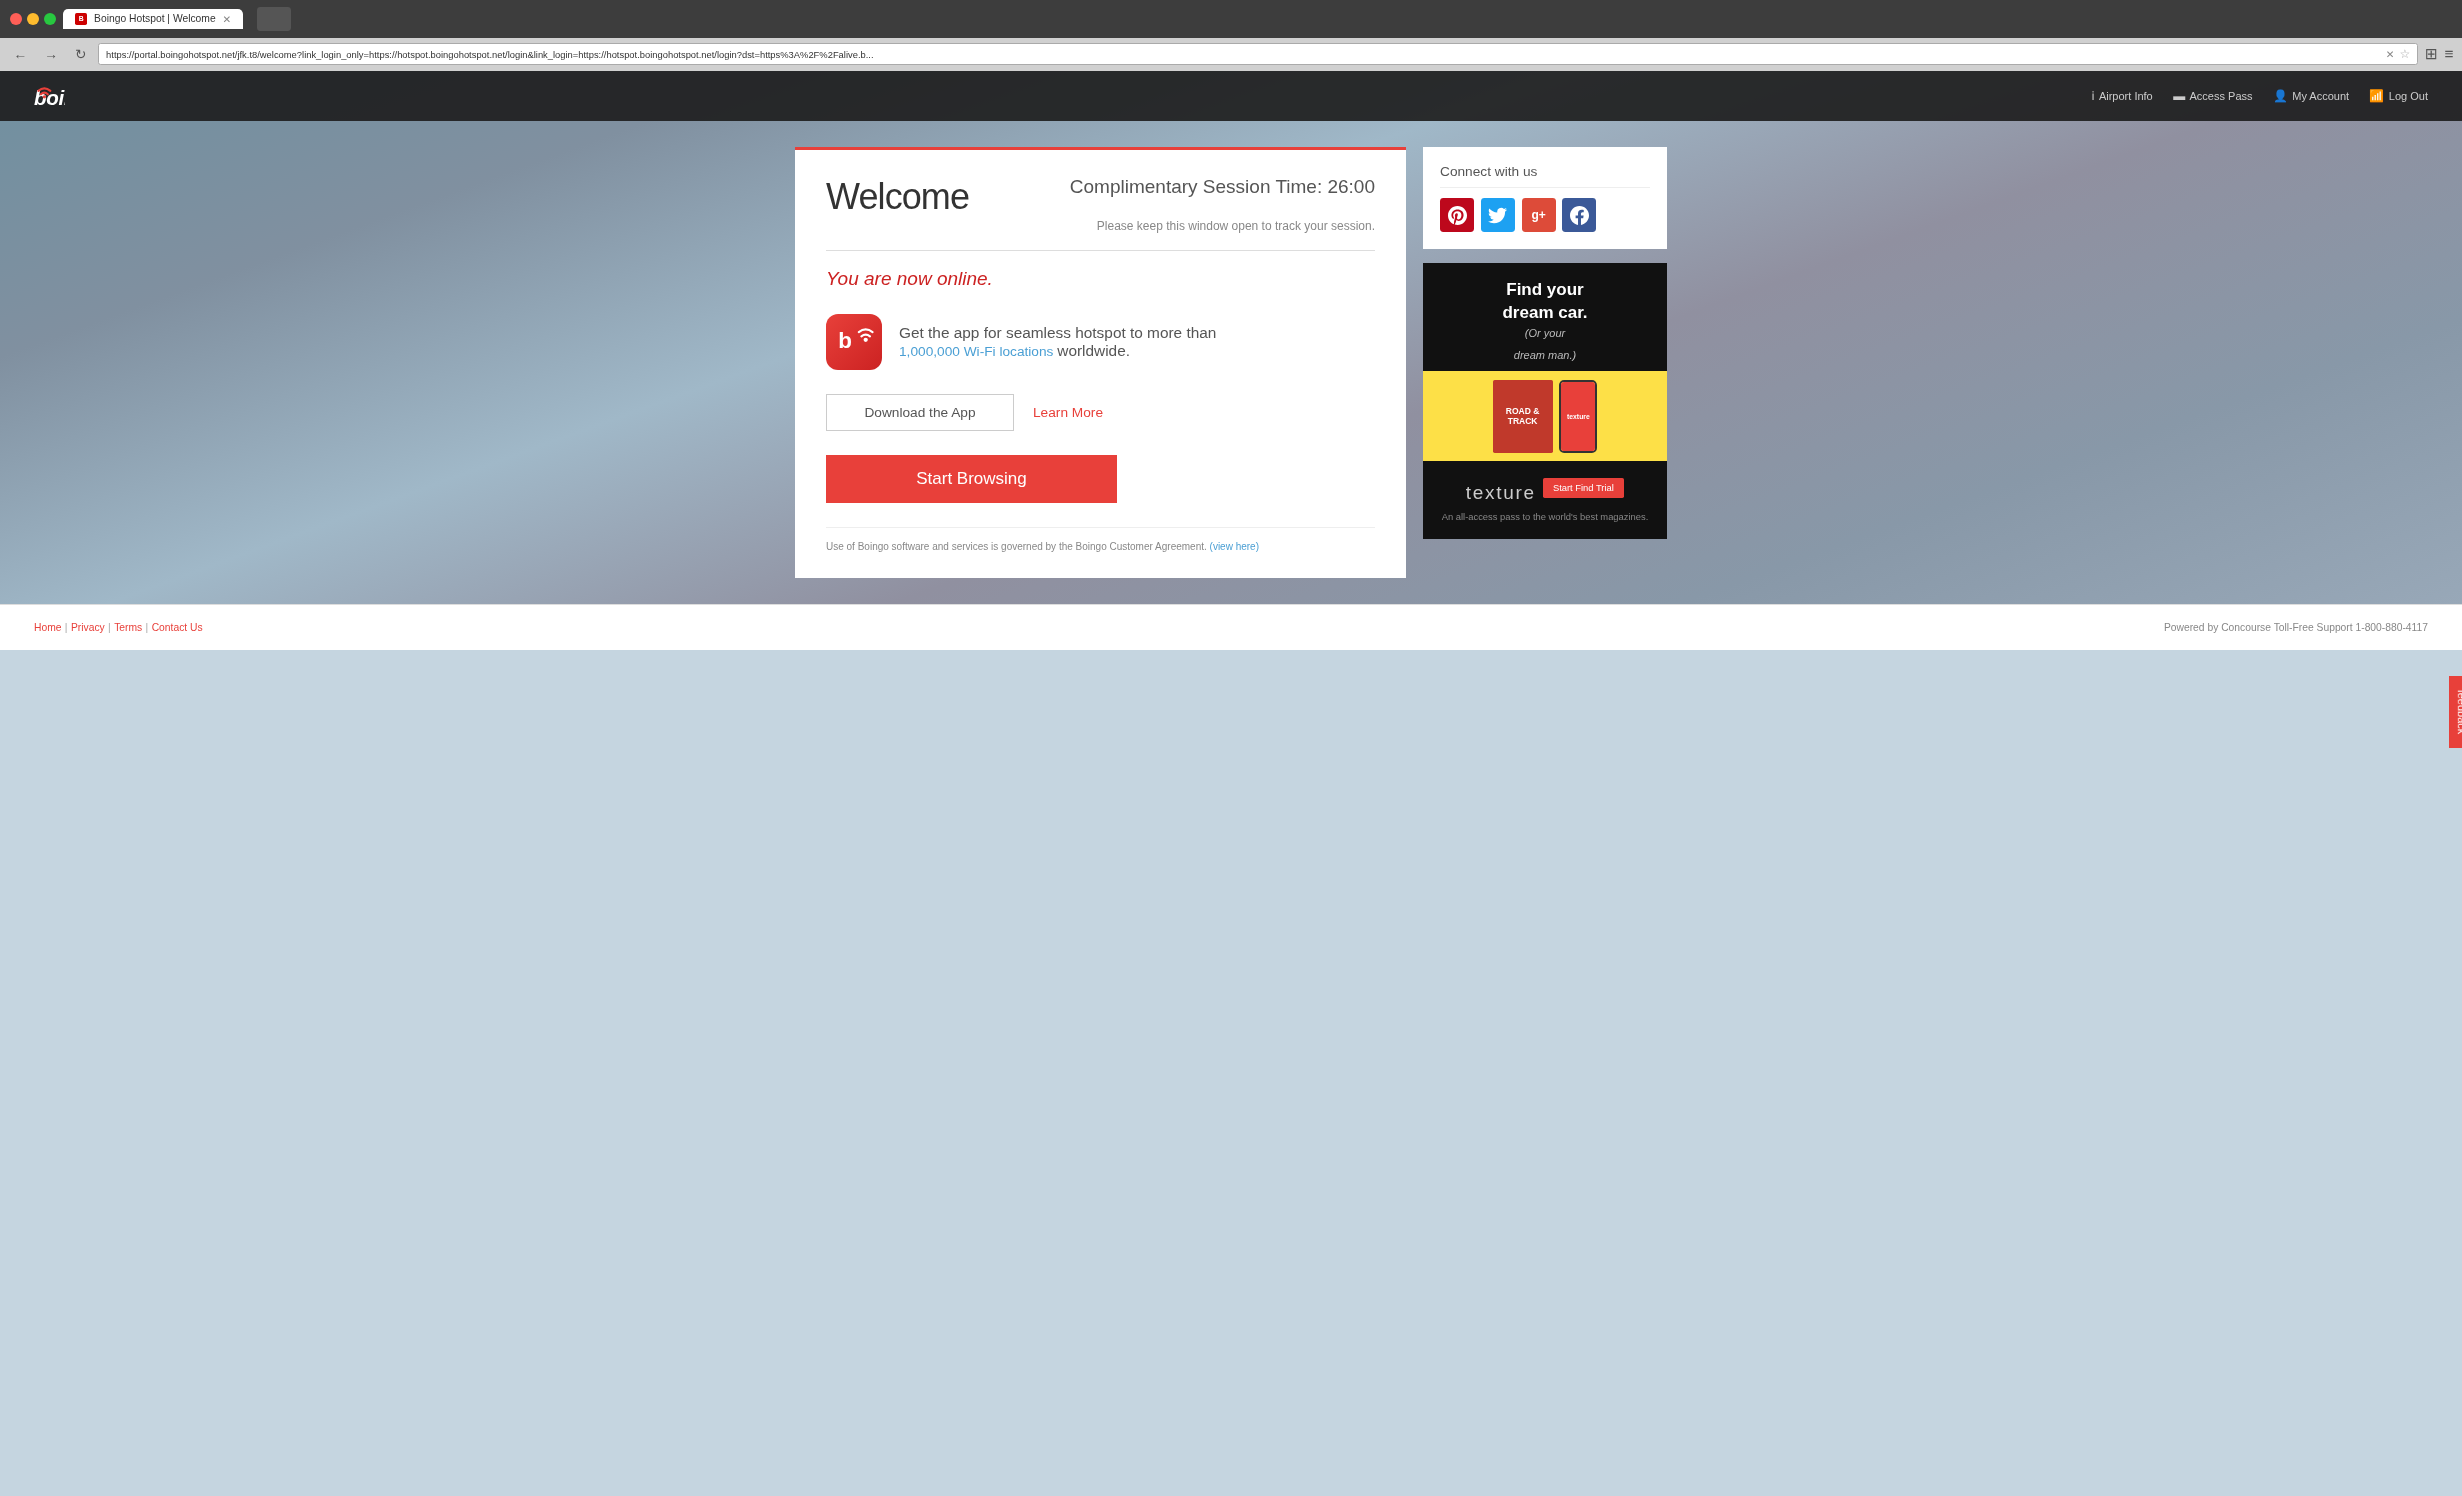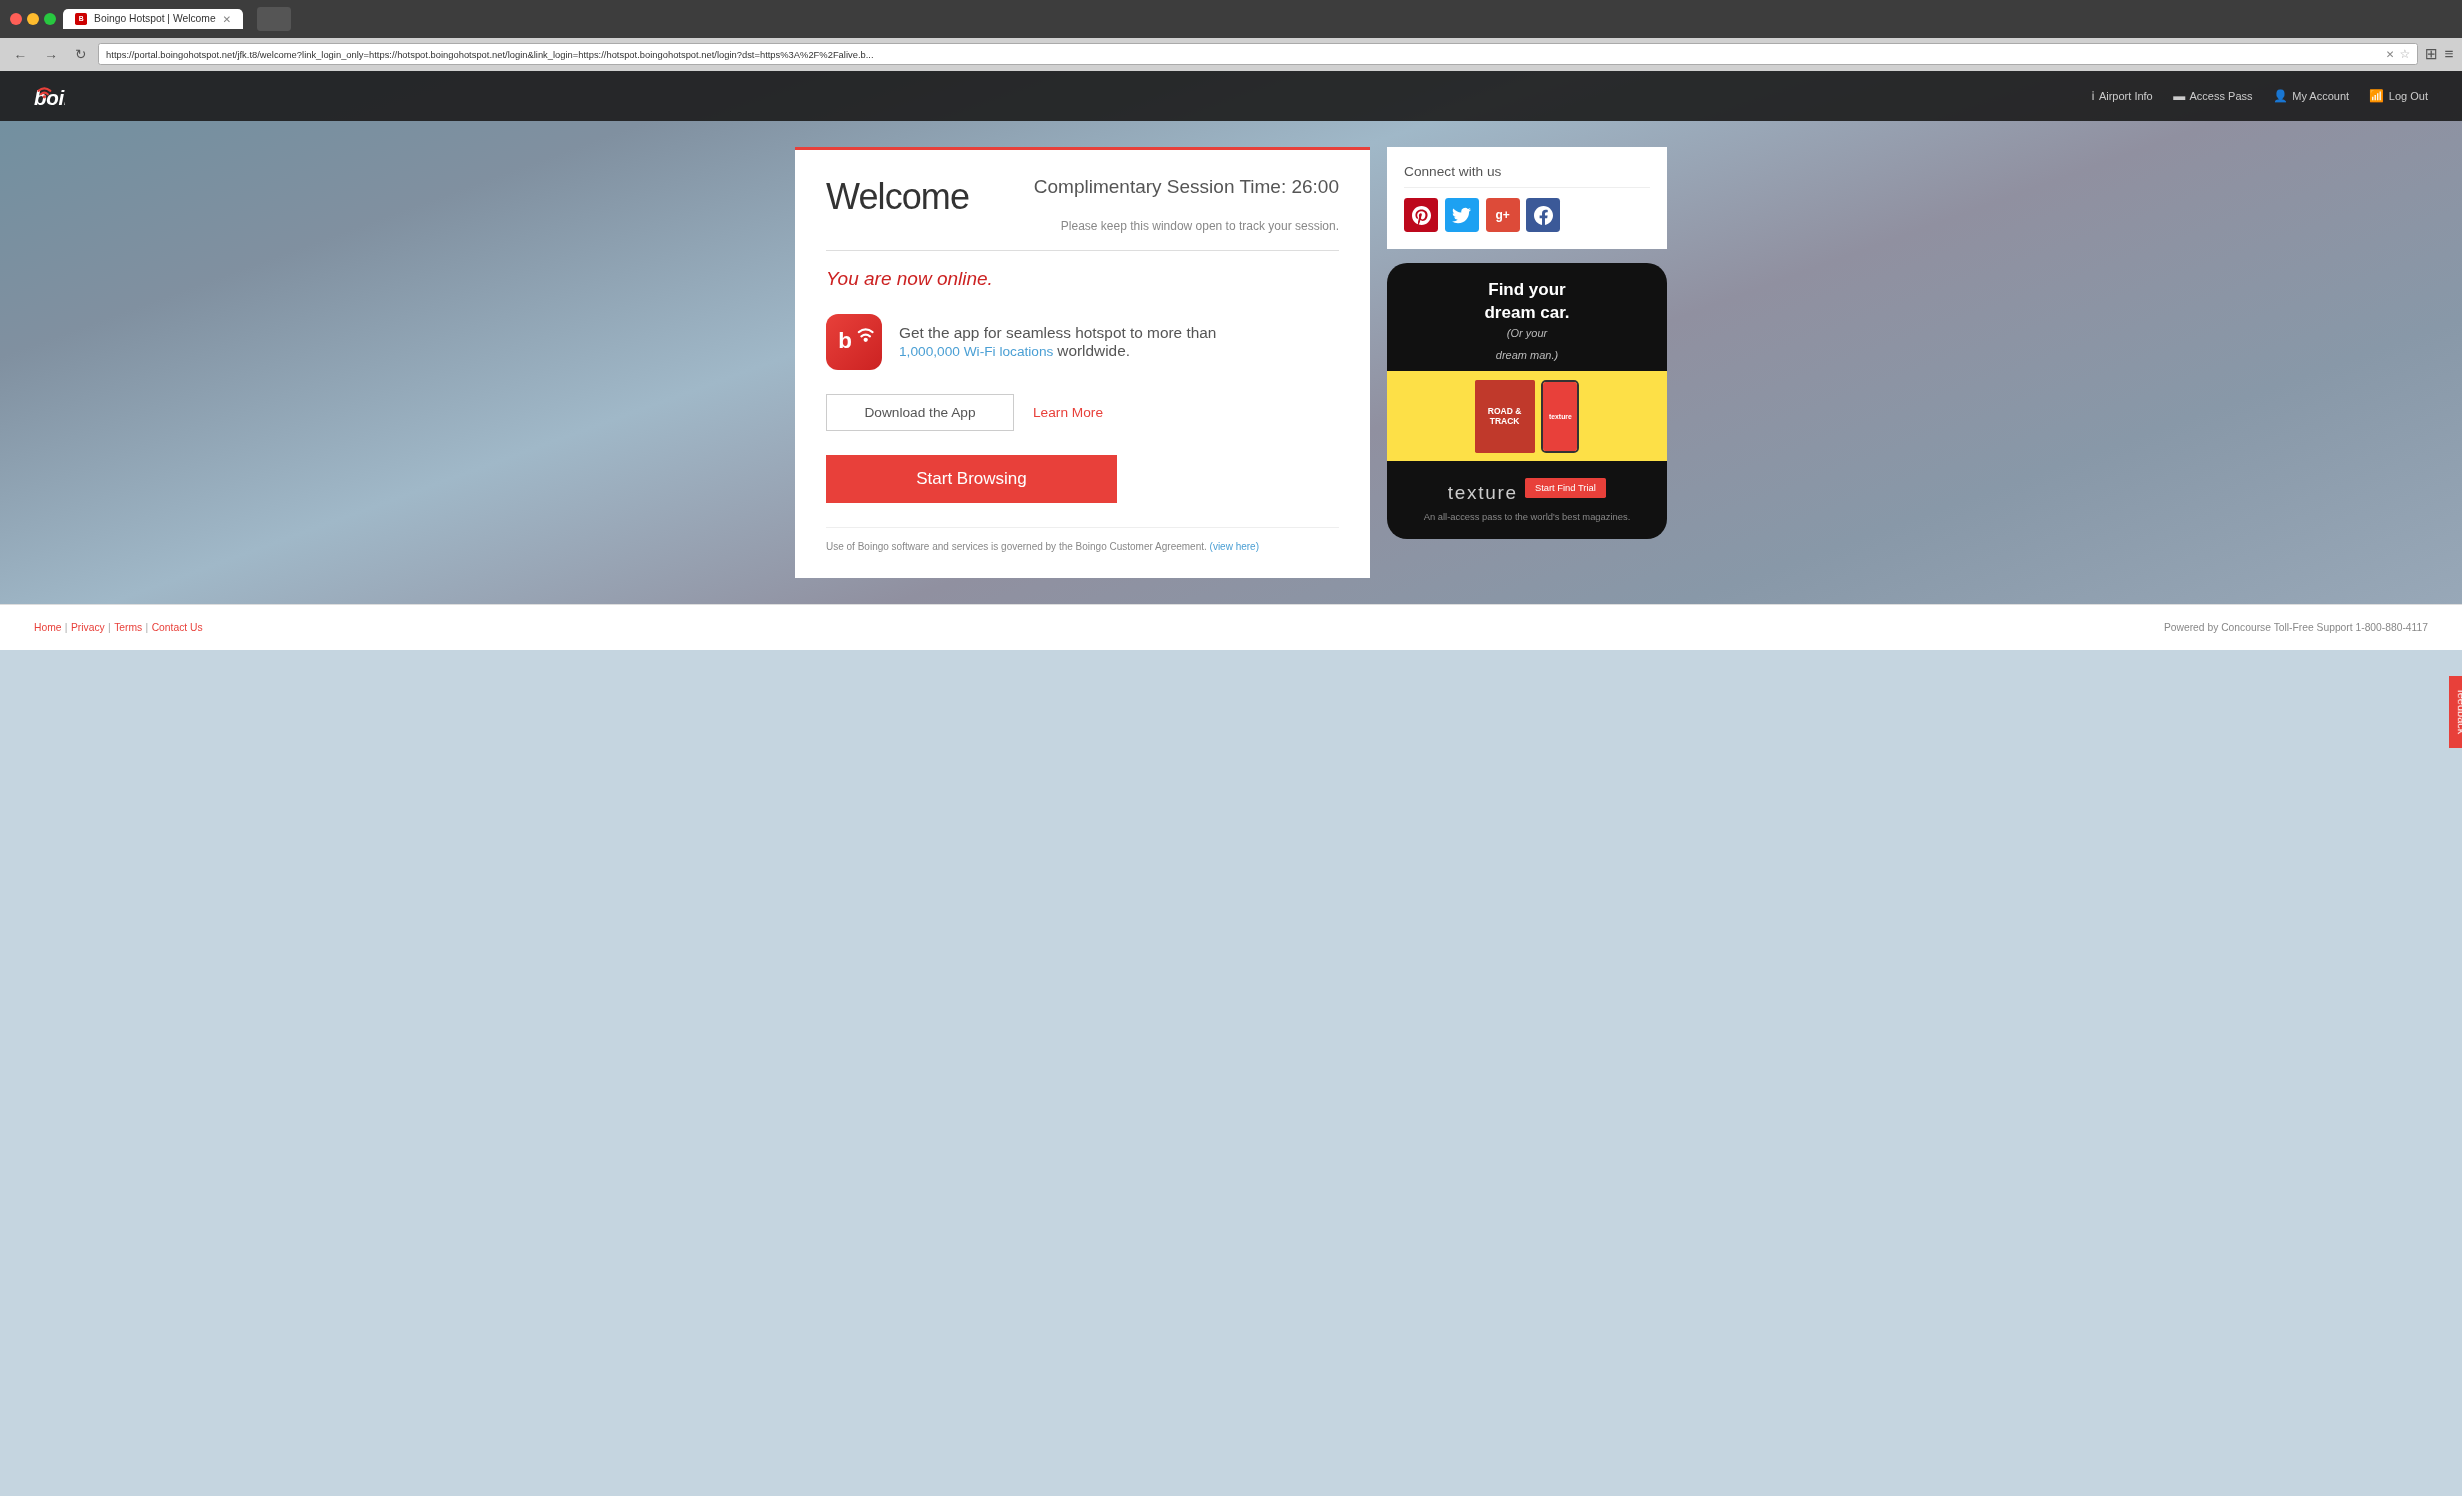--- a/index.html
+++ b/index.html
@@ -185,21 +185,21 @@
       padding-top: 13.7px;
     }
     .legal-link {
       color: #4a9fd4;
       cursor: pointer;
       text-decoration: none;
     }
 
     
     .sidebar {
-      width: 280px;
+      width: 244px;
       display: flex;
       flex-direction: column;
       gap: 13.7px;
     }
 
     .connect-card {
       background: white;
       padding: 17px;
     }
     .connect-title {
@@ -227,21 +227,20 @@
     .si-pinterest { background: #bd081c; }
     .si-twitter { background: #1da1f2; }
     .si-google { background: #dd4b39; }
     .si-facebook { background: #3b5998; }
 
     .ad-card {
       background: #111;
       padding: 17px;
       color: white;
       text-align: center;
-      border-radius: 20px;
     }
     .ad-headline {
       font-size: 17px;
       font-weight: bold;
       color: white;
       margin-bottom: 3.4px;
     }
     .ad-sub {
       font-size: 11px;
       color: #bbb;

